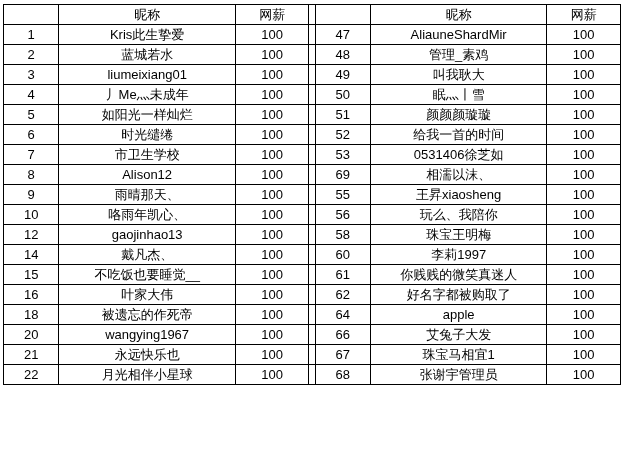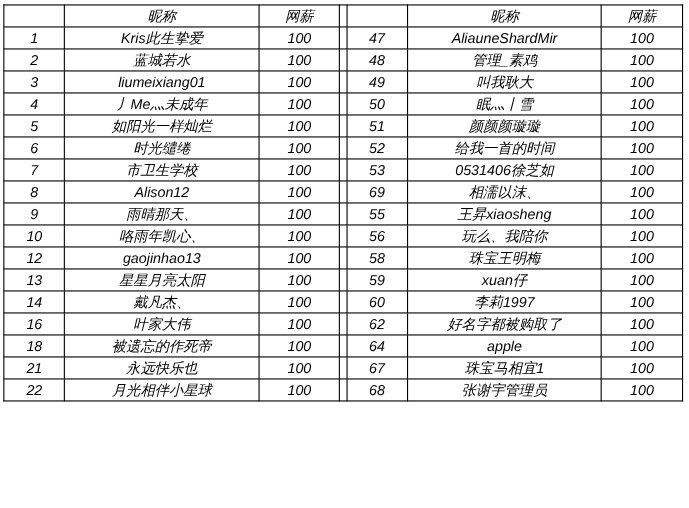--- a/index.html
+++ b/index.html
@@ -13,21 +13,20 @@
     font-family: "Liberation Sans", sans-serif;
     font-size: 13px;
     color: #000000;
     overflow: hidden;
   }
   .sheet {
     width: 514px;
     height: 462px;
     box-sizing: border-box;
     padding: 4px 3px 0 3px;
-    font-style: italic;
   }
   table.grid {
     border-collapse: collapse;
     table-layout: fixed;
     width: 618px;
   }
   table.grid td, table.grid th {
     border: 1px solid #000000;
     height: 19px;
     line-height: 17px;
@@ -173,53 +172,62 @@
         <tr>
           <td class="num">12</td>
           <td class="name">gaojinhao13</td>
           <td class="num">100</td>
           <td class="gap"></td>
           <td class="num">58</td>
           <td class="name">珠宝王明梅</td>
           <td class="num">100</td>
         </tr>
         <tr>
-          <td class="num">13</td>
-          <td class="name">星星月亮太阳</td>
-          <td class="num">100</td>
-          <td class="gap"></td>
-          <td class="num">59</td>
-          <td class="name">xuan仔</td>
-          <td class="num">100</td>
-        </tr>
-        <tr>
           <td class="num">14</td>
           <td class="name">戴凡杰、</td>
           <td class="num">100</td>
           <td class="gap"></td>
           <td class="num">60</td>
           <td class="name">李莉1997</td>
           <td class="num">100</td>
         </tr>
         <tr>
+          <td class="num">15</td>
+          <td class="name">不吃饭也要睡觉__</td>
+          <td class="num">100</td>
+          <td class="gap"></td>
+          <td class="num">61</td>
+          <td class="name">你贱贱的微笑真迷人</td>
+          <td class="num">100</td>
+        </tr>
+        <tr>
           <td class="num">16</td>
           <td class="name">叶家大伟</td>
           <td class="num">100</td>
           <td class="gap"></td>
           <td class="num">62</td>
           <td class="name">好名字都被购取了</td>
           <td class="num">100</td>
         </tr>
         <tr>
           <td class="num">18</td>
           <td class="name">被遗忘的作死帝</td>
           <td class="num">100</td>
           <td class="gap"></td>
           <td class="num">64</td>
           <td class="name">apple</td>
+          <td class="num">100</td>
+        </tr>
+        <tr>
+          <td class="num">20</td>
+          <td class="name">wangying1967</td>
+          <td class="num">100</td>
+          <td class="gap"></td>
+          <td class="num">66</td>
+          <td class="name">艾兔子大发</td>
           <td class="num">100</td>
         </tr>
         <tr>
           <td class="num">21</td>
           <td class="name">永远快乐也</td>
           <td class="num">100</td>
           <td class="gap"></td>
           <td class="num">67</td>
           <td class="name">珠宝马相宜1</td>
           <td class="num">100</td>

